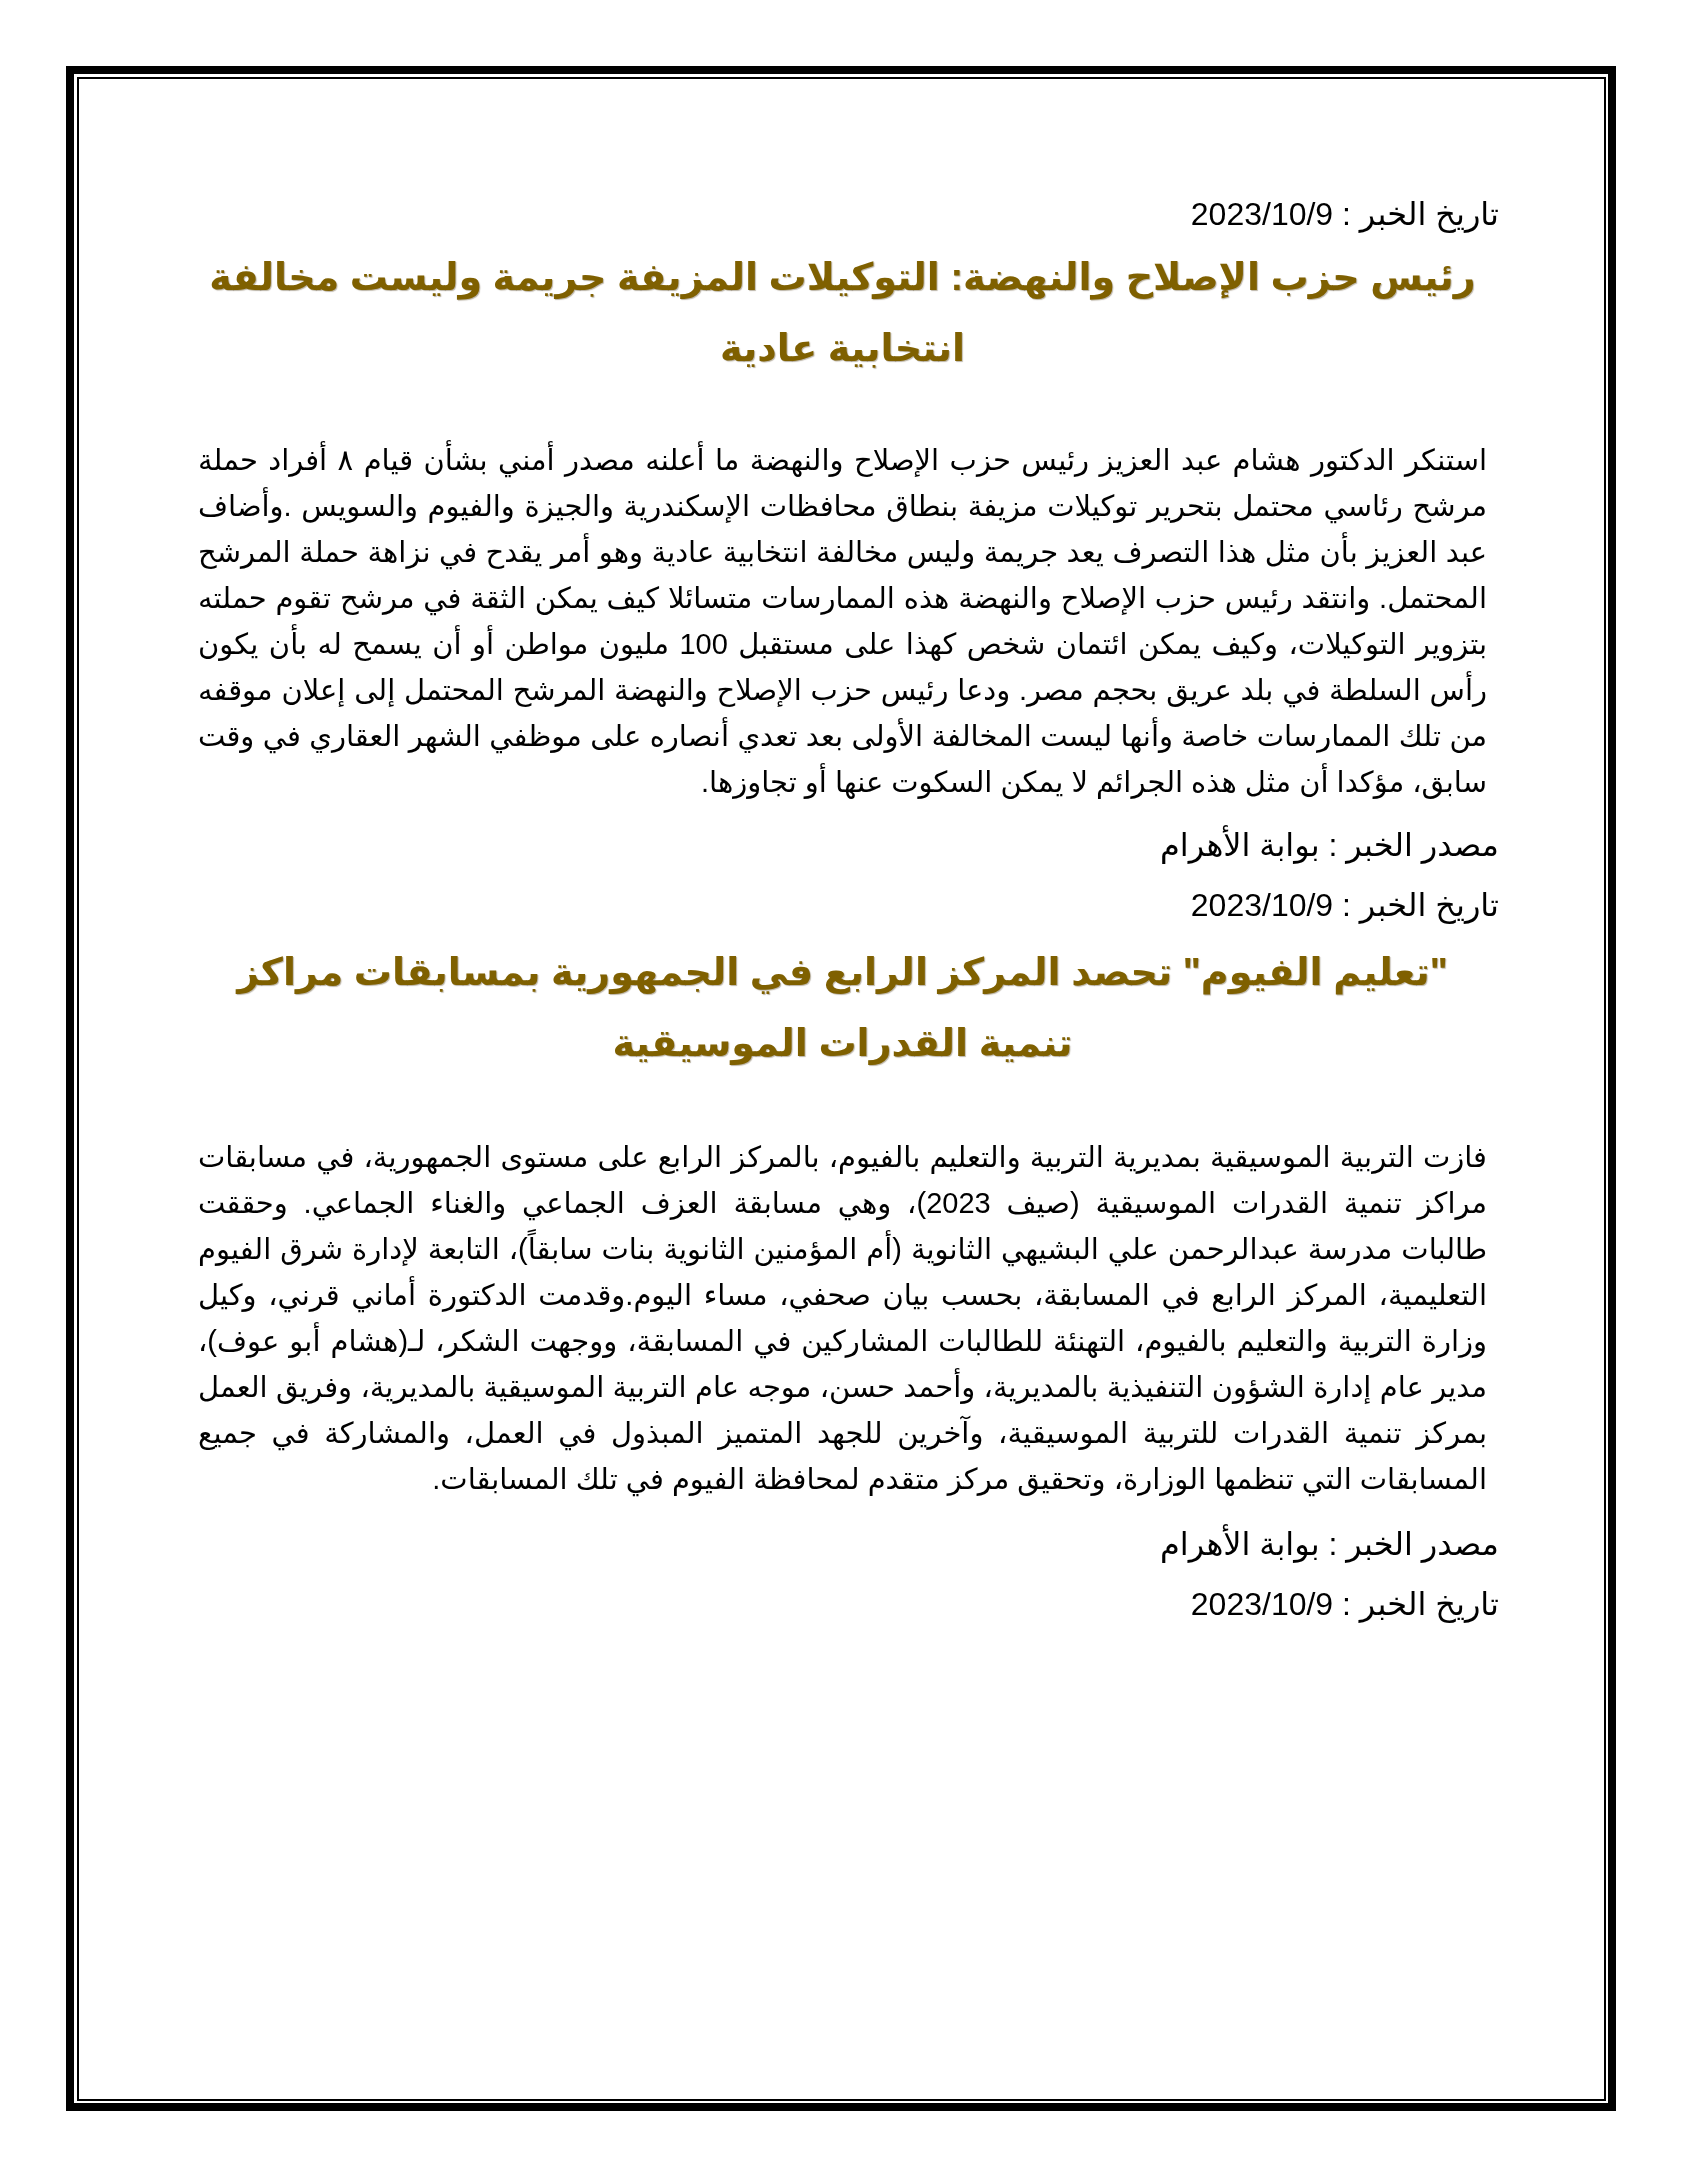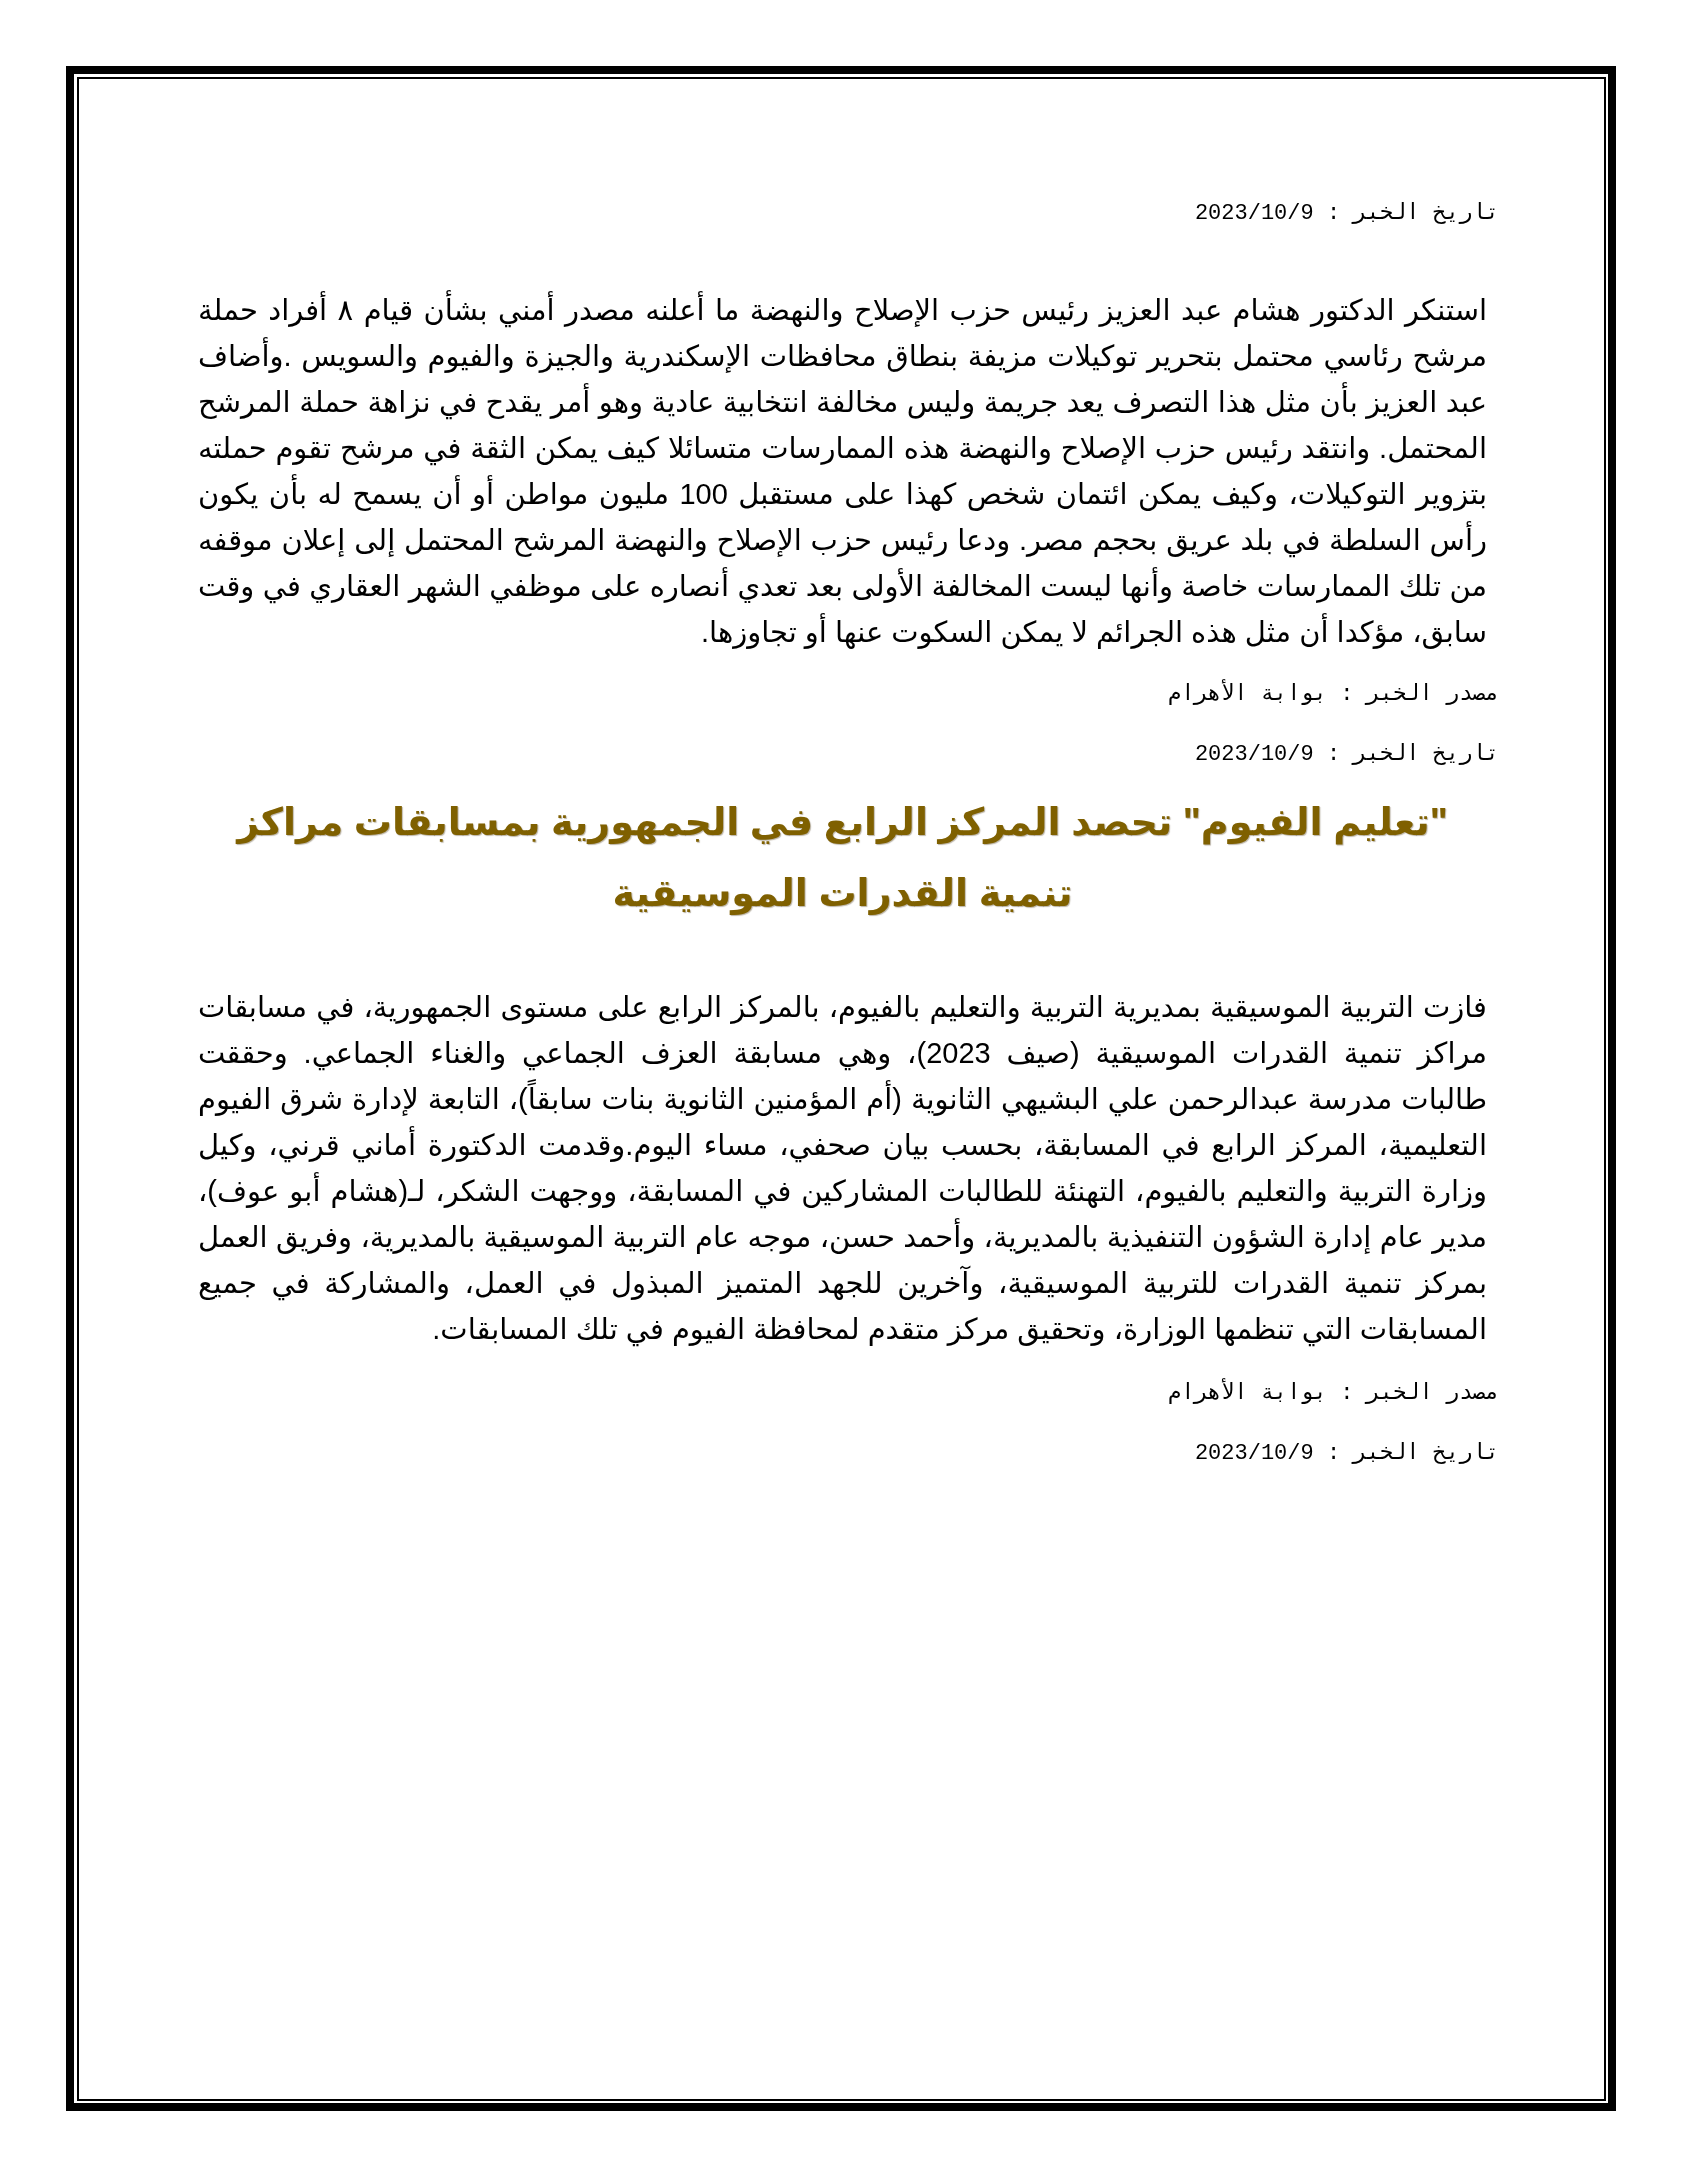--- a/index.html
+++ b/index.html
@@ -11,21 +11,21 @@
   .frame-inner {
     position: absolute; left: 77px; top: 77px; width: 1529px; height: 2024px;
     box-sizing: border-box; border: 2px solid #000;
   }
   .content {
     position: absolute; left: 186px; top: 194px; width: 1313px;
     direction: rtl; text-align: right;
     font-family: "Liberation Sans", "DejaVu Sans", sans-serif;
     color: #000;
   }
-  .meta { font-size: 22px; line-height: 40px; margin: 0; font-family: Liberation Mono, monospace; }
+  .meta { font-size: 32px; line-height: 40px; margin: 0; }
   .date-1 { margin-bottom: 8px; }
   .headline {
     font-size: 38px; font-weight: bold; color: #7f6000;
     text-align: center; line-height: 71px; margin: 0;
     text-shadow: 1px 1px 1px rgba(60,40,0,0.35);
   }
   .headline-1 { text-align: center; }
   .para {
     font-size: 29px; line-height: 46px; margin: 12px;
     text-align: justify; text-align-last: right;
@@ -41,20 +41,21 @@
 </head>
 <body>
 
 <div class="frame-outer" style="border-color: rgb(0, 0, 0);"></div>
 <div class="frame-inner" style="border-color: rgb(0, 0, 0);"></div>
 
 <div class="content">
 
   <section>
     <p class="meta date-1">تاريخ الخبر : 2023/10/9</p>
+    <h1 class="headline headline-1" style="color: rgb(127, 96, 0);">رئيس حزب الإصلاح والنهضة: التوكيلات المزيفة جريمة وليست مخالفة انتخابية عادية</h1>
     <p class="para para-1">استنكر الدكتور هشام عبد العزيز رئيس حزب الإصلاح والنهضة ما أعلنه مصدر أمني بشأن قيام ٨ أفراد حملة مرشح رئاسي محتمل بتحرير توكيلات مزيفة بنطاق محافظات الإسكندرية والجيزة والفيوم والسويس .وأضاف عبد العزيز بأن مثل هذا التصرف يعد جريمة وليس مخالفة انتخابية عادية وهو أمر يقدح في نزاهة حملة المرشح المحتمل. وانتقد رئيس حزب الإصلاح والنهضة هذه الممارسات متسائلا كيف يمكن الثقة في مرشح تقوم حملته بتزوير التوكيلات، وكيف يمكن ائتمان شخص كهذا على مستقبل 100 مليون مواطن أو أن يسمح له بأن يكون رأس السلطة في بلد عريق بحجم مصر. ودعا رئيس حزب الإصلاح والنهضة المرشح المحتمل إلى إعلان موقفه من تلك الممارسات خاصة وأنها ليست المخالفة الأولى بعد تعدي أنصاره على موظفي الشهر العقاري في وقت سابق، مؤكدا أن مثل هذه الجرائم لا يمكن السكوت عنها أو تجاوزها.</p>
     <p class="meta source-1">مصدر الخبر : بوابة الأهرام</p>
   </section>
 
   <section>
     <p class="meta date-2">تاريخ الخبر : 2023/10/9</p>
     <h1 class="headline headline-2" style="color: rgb(127, 96, 0);">"تعليم الفيوم" تحصد المركز الرابع في الجمهورية بمسابقات مراكز تنمية القدرات الموسيقية</h1>
     <p class="para para-2">فازت التربية الموسيقية بمديرية التربية والتعليم بالفيوم، بالمركز الرابع على مستوى الجمهورية، في مسابقات مراكز تنمية القدرات الموسيقية (صيف 2023)، وهي مسابقة العزف الجماعي والغناء الجماعي. وحققت طالبات مدرسة عبدالرحمن علي البشيهي الثانوية (أم المؤمنين الثانوية بنات سابقاً)، التابعة لإدارة شرق الفيوم التعليمية، المركز الرابع في المسابقة، بحسب بيان صحفي، مساء اليوم.وقدمت الدكتورة أماني قرني، وكيل وزارة التربية والتعليم بالفيوم، التهنئة للطالبات المشاركين في المسابقة، ووجهت الشكر، لـ(هشام أبو عوف)، مدير عام إدارة الشؤون التنفيذية بالمديرية، وأحمد حسن، موجه عام التربية الموسيقية بالمديرية، وفريق العمل بمركز تنمية القدرات للتربية الموسيقية، وآخرين للجهد المتميز المبذول في العمل، والمشاركة في جميع المسابقات التي تنظمها الوزارة، وتحقيق مركز متقدم لمحافظة الفيوم في تلك المسابقات.</p>
     <p class="meta source-2">مصدر الخبر : بوابة الأهرام</p>
   </section>

